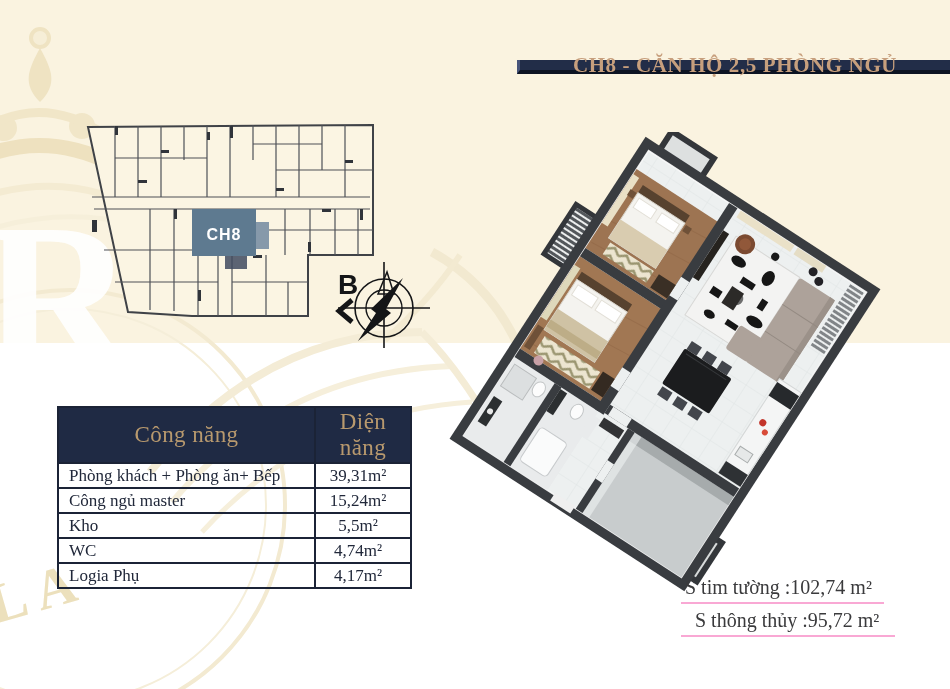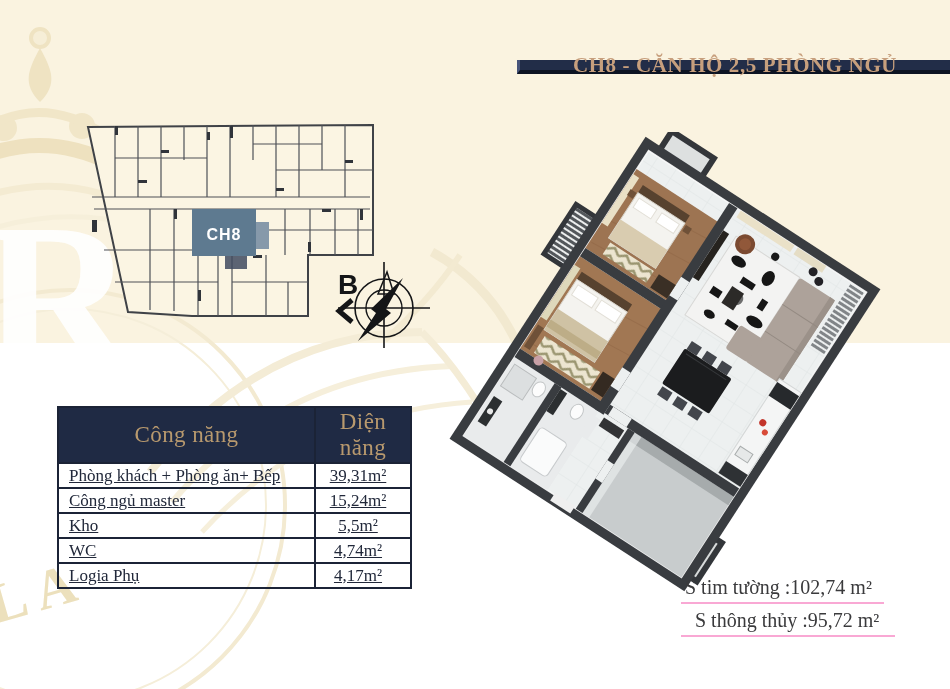--- a/index.html
+++ b/index.html
@@ -35,21 +35,21 @@
   .area-table{
     position:absolute;left:57px;top:406px;width:353px;z-index:3;
     border-collapse:collapse;table-layout:fixed;
     font-size:17px;color:#21283a;background:transparent;
   }
   .area-table th,.area-table td{border:2px solid #1b2336;box-sizing:border-box;}
   .area-table th{
     background:#1f2a44;color:#b8996e;font-weight:normal;
     height:30px;font-size:23px;letter-spacing:.4px;
   }
-  .area-table td{height:25px;padding:0;text-decoration:underline;}
+  .area-table td{height:25px;padding:0;}
   .area-table td.cell-name{padding-left:10px;text-align:left;}
   .area-table td.cell-area{text-align:center;padding-right:10px;}
   .area-table col.c1{width:257px;}
   .area-table col.c2{width:96px;}
   .summary{position:absolute;left:681px;top:575px;z-index:3;color:#3a3a3c;}
   .summary .line{
     display:table;font-size:20px;line-height:1.2;
     border-bottom:2px solid #f9a8d4;padding:0 12px 3px 4px;margin-bottom:4px;
     white-space:nowrap;
   }

